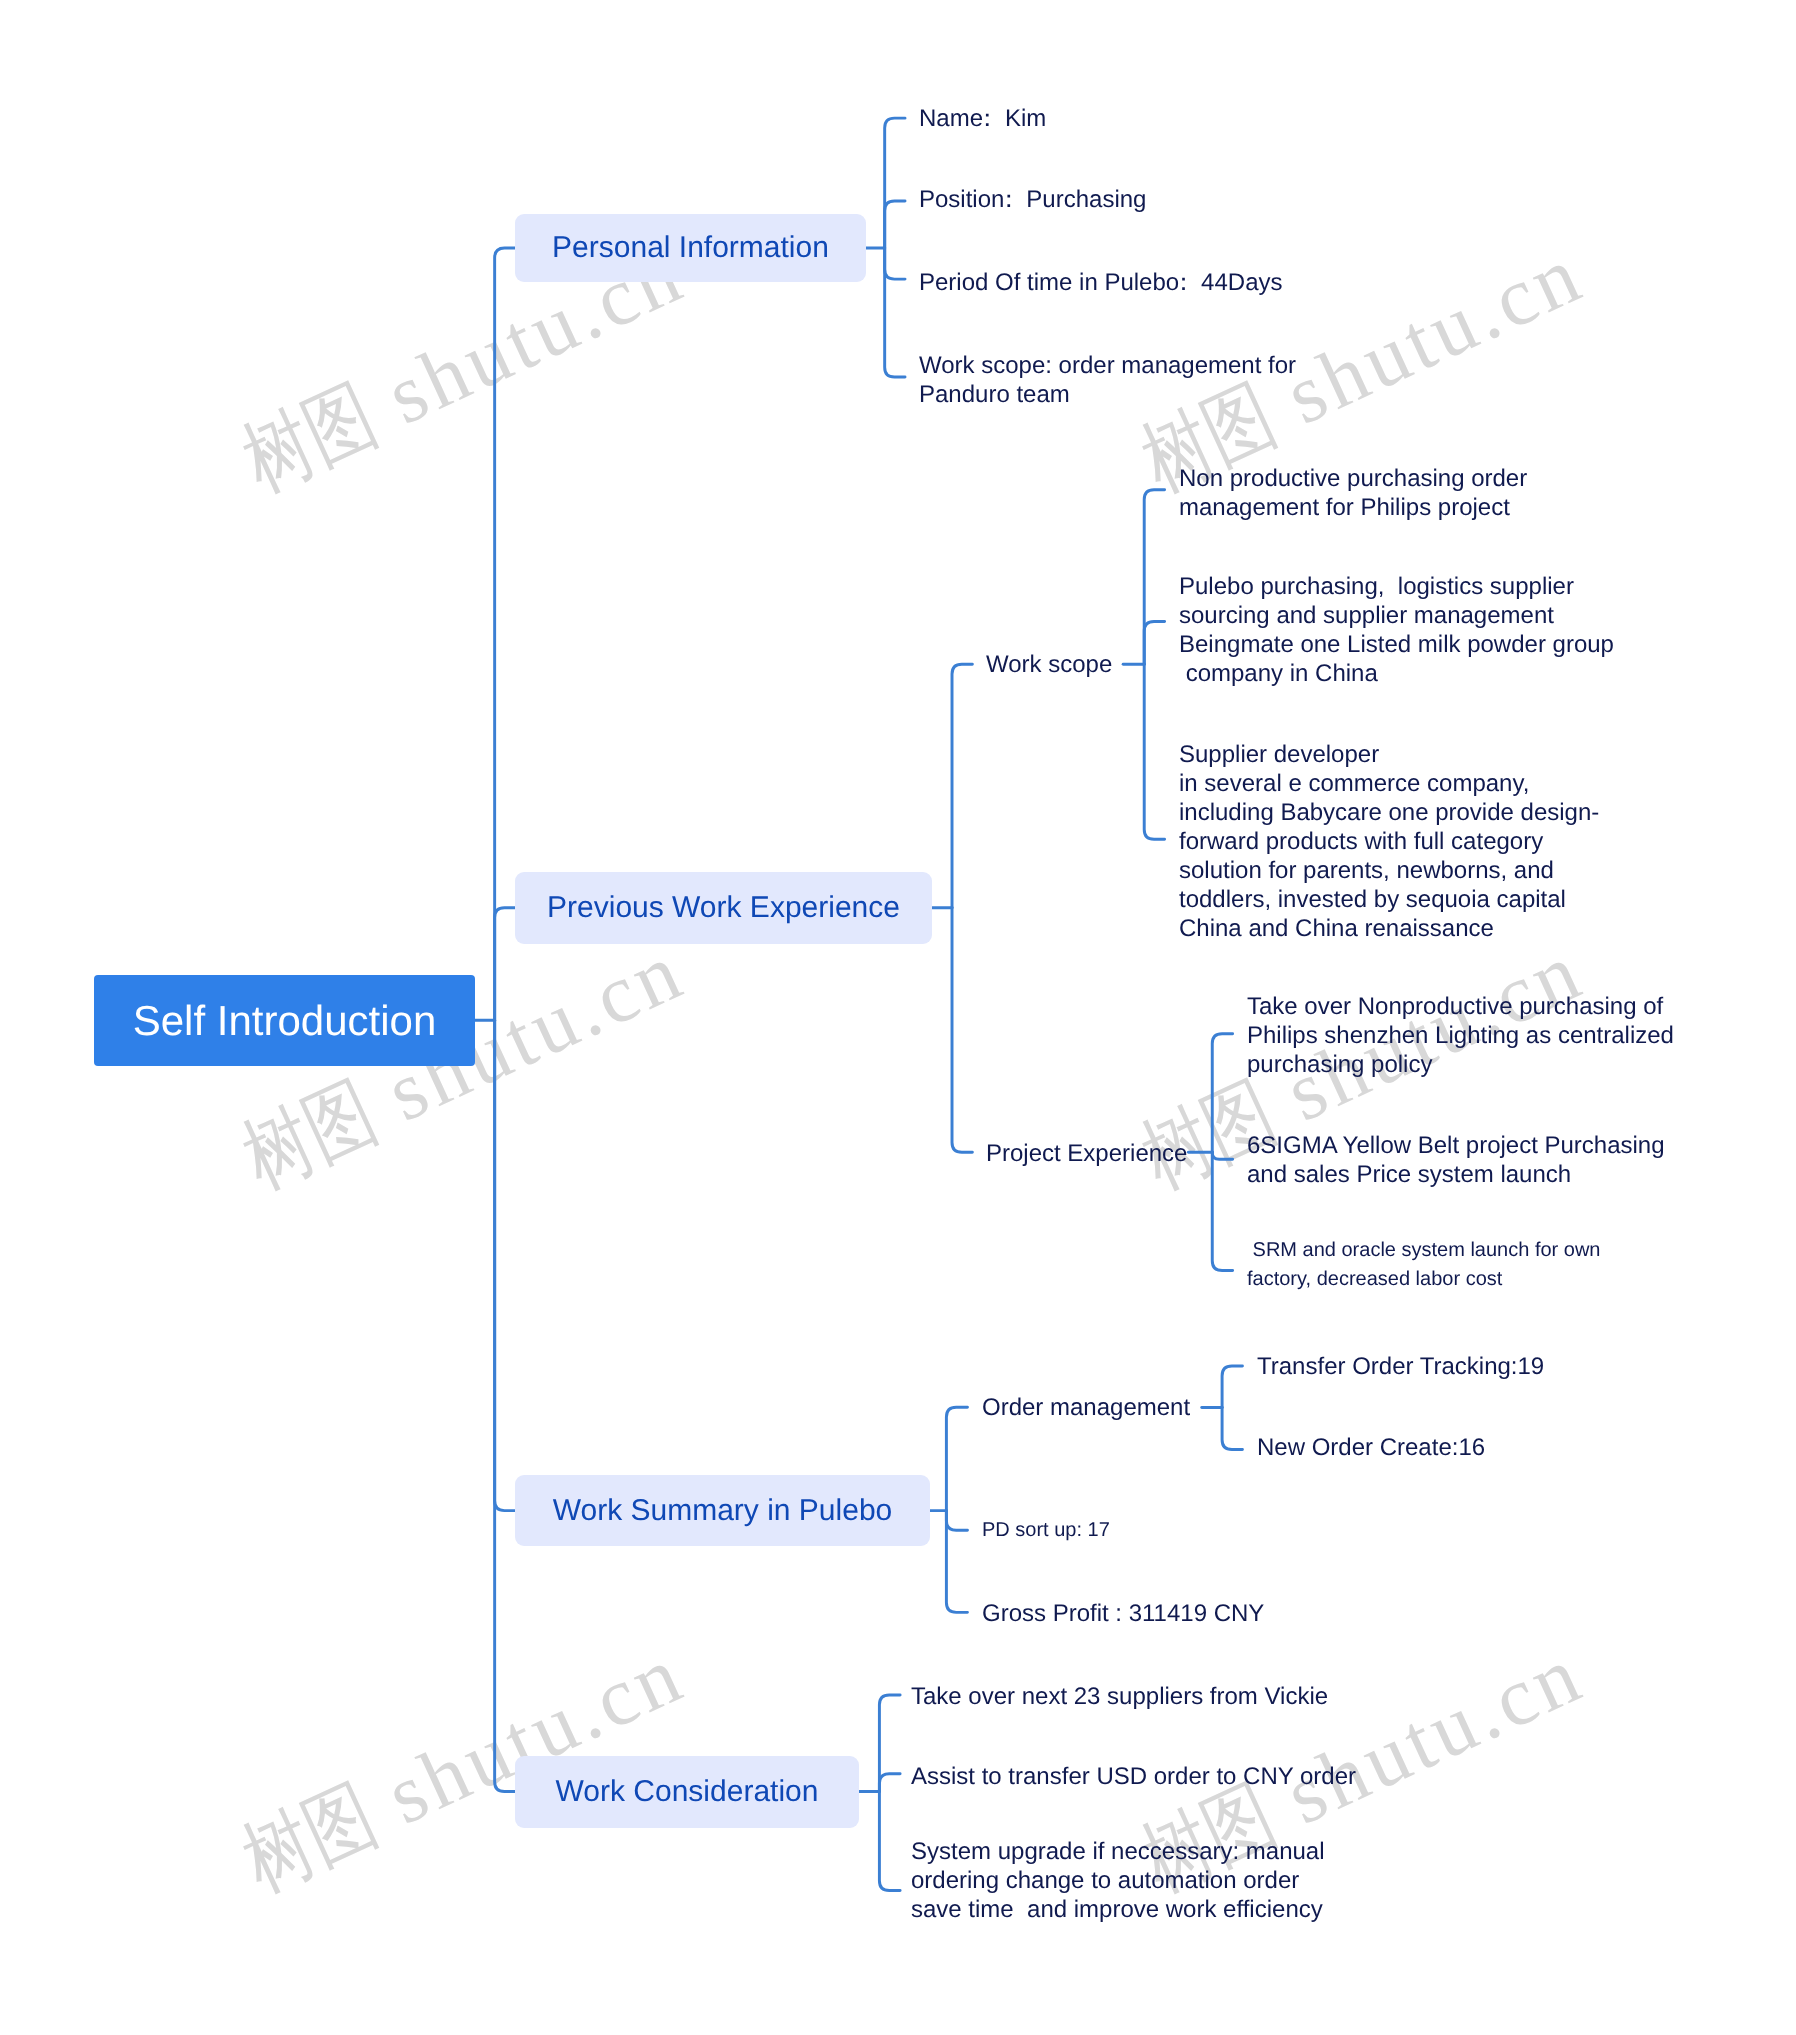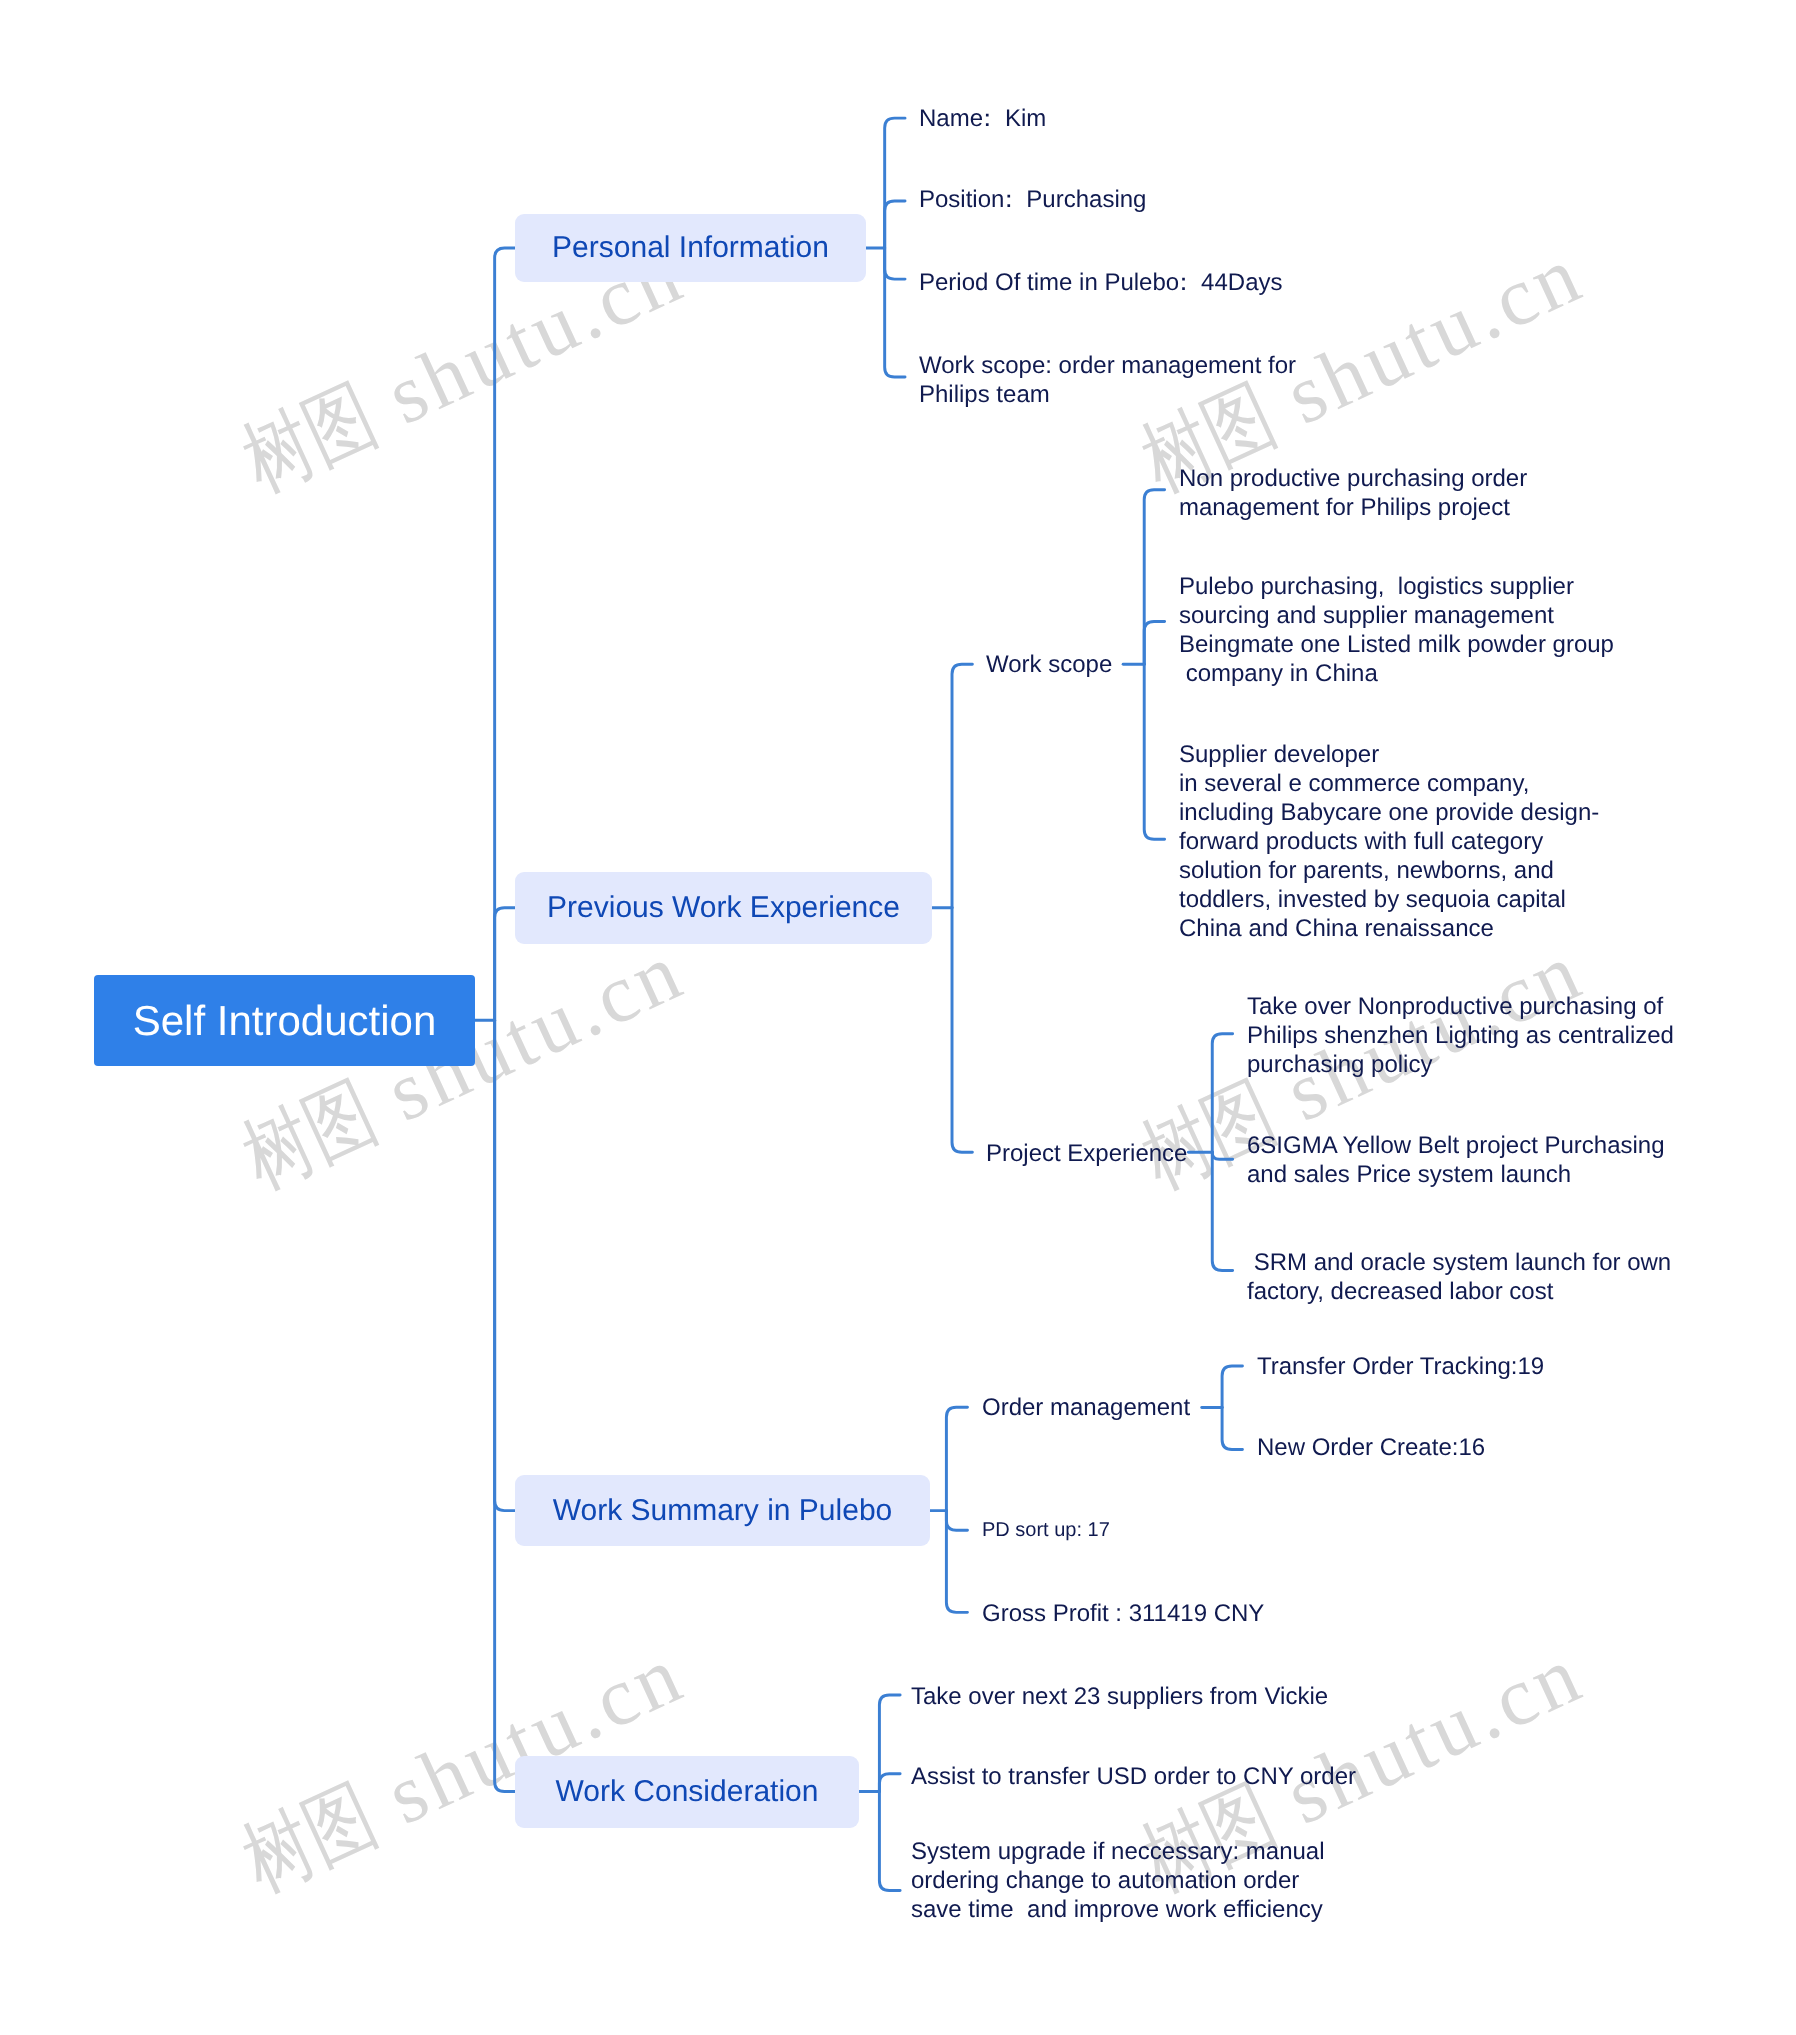--- a/index.html
+++ b/index.html
@@ -87,29 +87,29 @@
       <span>Work Summary in Pulebo</span>
     </div>
 
     <div class="node l2" id="n-b3" style="left: 515px; top: 1756px; width: 344px; height: 72px; font-size: 30px; justify-content: center;">
       <span>Work Consideration</span>
     </div>
 
   <div class="node leaf" style="left: 919px; top: 104px; font-size: 24px; line-height: 29px; display: block;"><div>Name<span class="fwcolon">：</span>  Kim</div></div>
       <div class="node leaf" style="left: 919px; top: 185px; font-size: 24px; line-height: 29px; display: block;"><div>Position<span class="fwcolon">：</span>  Purchasing</div></div>
       <div class="node leaf" style="left: 919px; top: 268px; font-size: 24px; line-height: 29px; display: block;"><div>Period Of time in Pulebo<span class="fwcolon">：</span>  44Days</div></div>
-      <div class="node leaf" style="left: 919px; top: 351px; font-size: 24px; line-height: 29px; display: block;"><div>Work scope: order management for</div><div>Philips team</div></div>
+      <div class="node leaf" style="left: 919px; top: 351px; font-size: 24px; line-height: 29px; display: block;"><div>Work scope: order management for</div><div>Panduro team</div></div>
       <div class="node leaf" style="left: 986px; top: 650px; font-size: 24px; line-height: 29px; display: block;"><div>Work scope</div></div>
       <div class="node leaf" style="left: 986px; top: 1139px; font-size: 24px; line-height: 29px; display: block;"><div>Project Experience</div></div>
       <div class="node leaf" style="left: 1179px; top: 464px; font-size: 24px; line-height: 29px; display: block;"><div>Non productive purchasing order</div><div>management for Philips project</div></div>
       <div class="node leaf" style="left: 1179px; top: 572px; font-size: 24px; line-height: 29px; display: block;"><div>Pulebo purchasing,  logistics supplier</div><div>sourcing and supplier management</div><div>Beingmate one Listed milk powder group</div><div> company in China</div></div>
       <div class="node leaf" style="left: 1179px; top: 740px; font-size: 24px; line-height: 29px; display: block;"><div>Supplier developer</div><div>in several e commerce company,</div><div>including Babycare one provide design-</div><div>forward products with full category</div><div>solution for parents, newborns, and</div><div>toddlers, invested by sequoia capital</div><div>China and China renaissance</div></div>
       <div class="node leaf" style="left: 1247px; top: 992px; font-size: 24px; line-height: 29px; display: block;"><div>Take over Nonproductive purchasing of</div><div>Philips shenzhen Lighting as centralized</div><div>purchasing policy</div></div>
       <div class="node leaf" style="left: 1247px; top: 1131px; font-size: 24px; line-height: 29px; display: block;"><div>6SIGMA Yellow Belt project Purchasing</div><div>and sales Price system launch</div></div>
-      <div class="node leaf" style="left: 1247px; top: 1236px; font-size: 24px; line-height: 29px; display: block; margin-top: 12px;"><div> SRM and oracle system launch for own</div><div>factory, decreased labor cost</div></div>
+      <div class="node leaf" style="left: 1247px; top: 1236px; font-size: 20px; line-height: 29px; display: block;"><div> SRM and oracle system launch for own</div><div>factory, decreased labor cost</div></div>
       <div class="node leaf" style="left: 982px; top: 1393px; font-size: 24px; line-height: 29px; display: block;"><div>Order management</div></div>
       <div class="node leaf" style="left: 982px; top: 1516px; font-size: 20px; line-height: 29px; display: block;"><div>PD sort up: 17</div></div>
       <div class="node leaf" style="left: 982px; top: 1599px; font-size: 24px; line-height: 29px; display: block;"><div>Gross Profit : 311419 CNY</div></div>
       <div class="node leaf" style="left: 1257px; top: 1352px; font-size: 24px; line-height: 29px; display: block;"><div>Transfer Order Tracking:19</div></div>
       <div class="node leaf" style="left: 1257px; top: 1433px; font-size: 24px; line-height: 29px; display: block;"><div>New Order Create:16</div></div>
       <div class="node leaf" style="left: 911px; top: 1682px; font-size: 24px; line-height: 29px; display: block;"><div>Take over next 23 suppliers from Vickie</div></div>
       <div class="node leaf" style="left: 911px; top: 1762px; font-size: 24px; line-height: 29px; display: block;"><div>Assist to transfer USD order to CNY order</div></div>
       <div class="node leaf" style="left: 911px; top: 1837px; font-size: 24px; line-height: 29px; display: block;"><div>System upgrade if neccessary: manual</div><div>ordering change to automation order</div><div>save time  and improve work efficiency</div></div>
     </div>
 </div>

